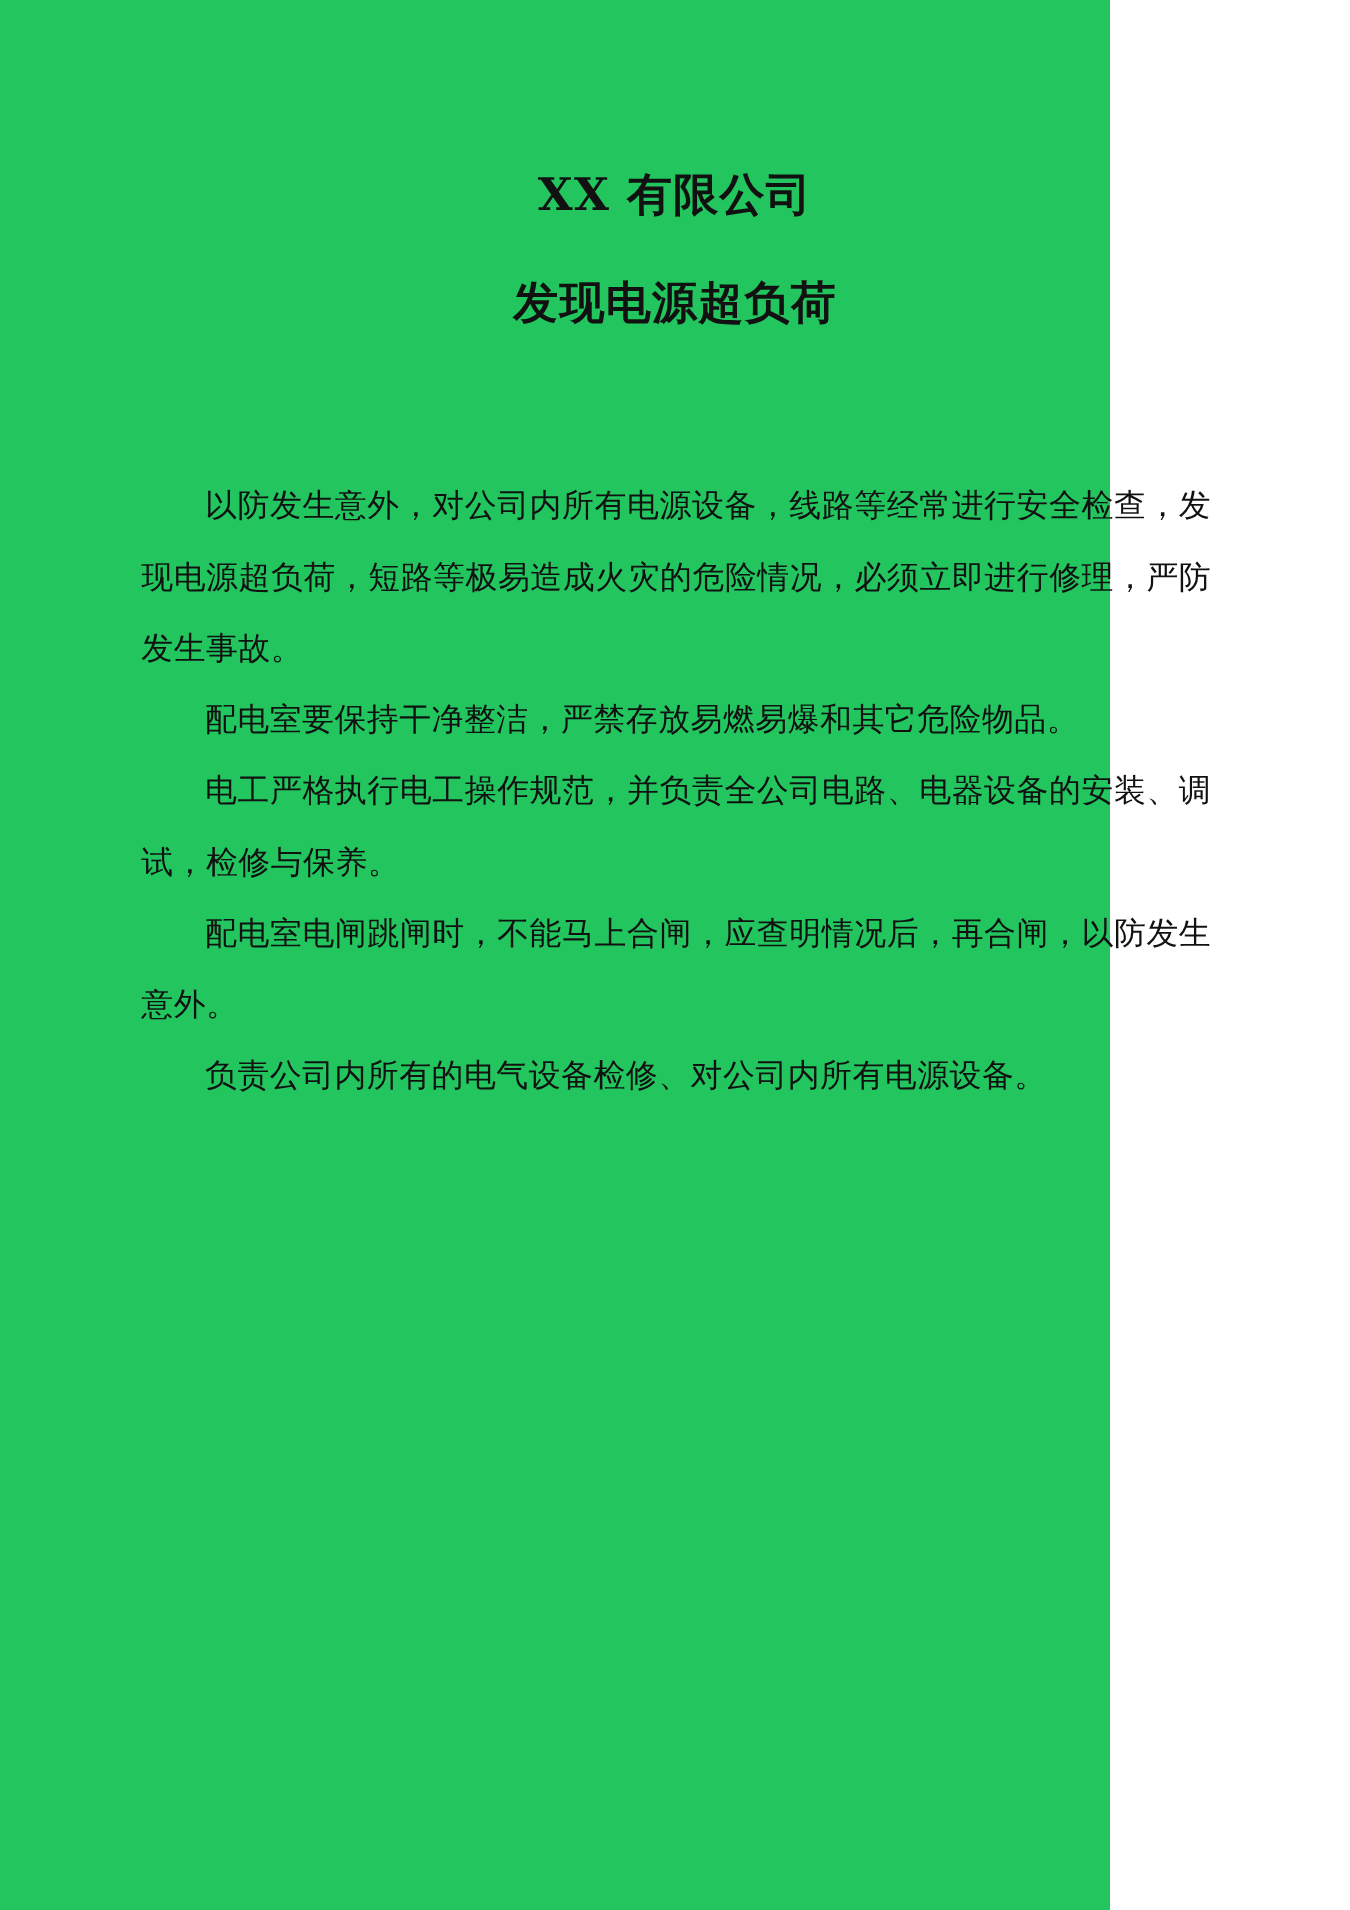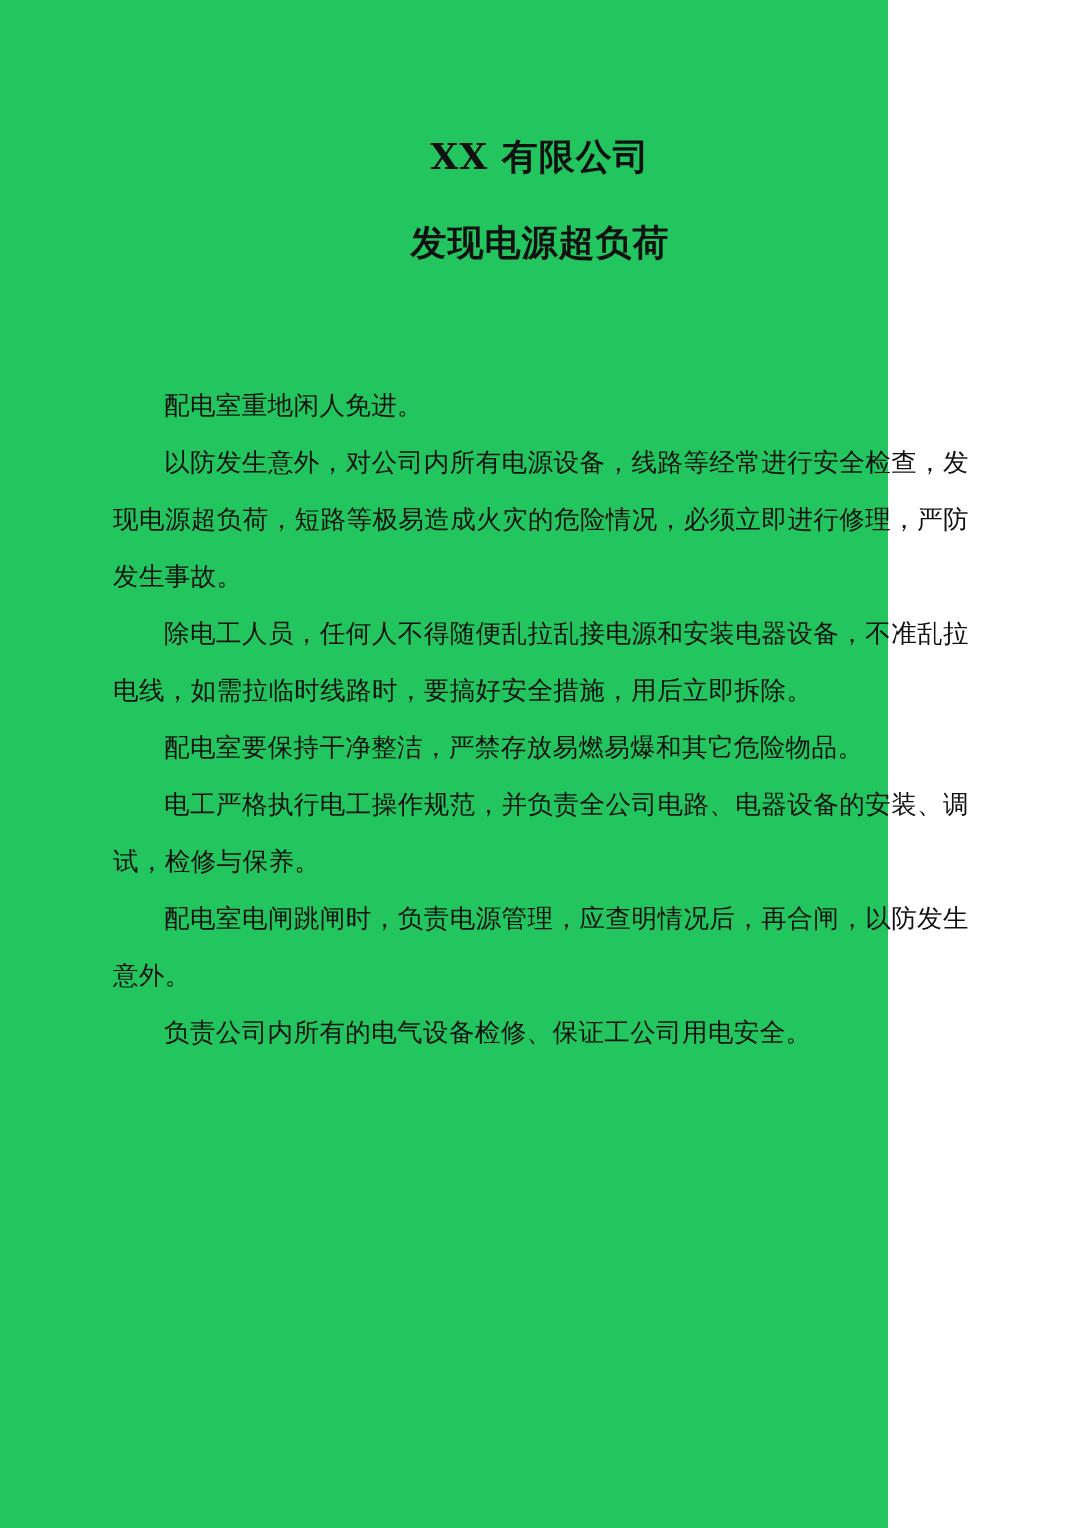--- a/index.html
+++ b/index.html
@@ -53,21 +53,19 @@
     }
   </style>
 </head>
 <body>
 
 <div class="page">
   <h1 class="title title-company">XX 有限公司</h1>
   <h2 class="title title-doc">发现电源超负荷</h2>
 
   <div class="body-text">
-    <p class="para">配电室重地闲人免进。</p>
     <p class="para">以防发生意外，对公司内所有电源设备，线路等经常进行安全检查，发现电源超负荷，短路等极易造成火灾的危险情况，必须立即进行修理，严防发生事故。</p>
-    <p class="para">除电工人员，任何人不得随便乱拉乱接电源和安装电器设备，不准乱拉电线，如需拉临时线路时，要搞好安全措施，用后立即拆除。</p>
     <p class="para">配电室要保持干净整洁，严禁存放易燃易爆和其它危险物品。</p>
     <p class="para">电工严格执行电工操作规范，并负责全公司电路、电器设备的安装、调试，检修与保养。</p>
-    <p class="para">配电室电闸跳闸时，负责电源管理，应查明情况后，再合闸，以防发生意外。</p>
-    <p class="para">负责公司内所有的电气设备检修、保证工公司用电安全。</p>
+    <p class="para">配电室电闸跳闸时，不能马上合闸，应查明情况后，再合闸，以防发生意外。</p>
+    <p class="para">负责公司内所有的电气设备检修、对公司内所有电源设备。</p>
   </div>
 </div>
 
 </body></html>

